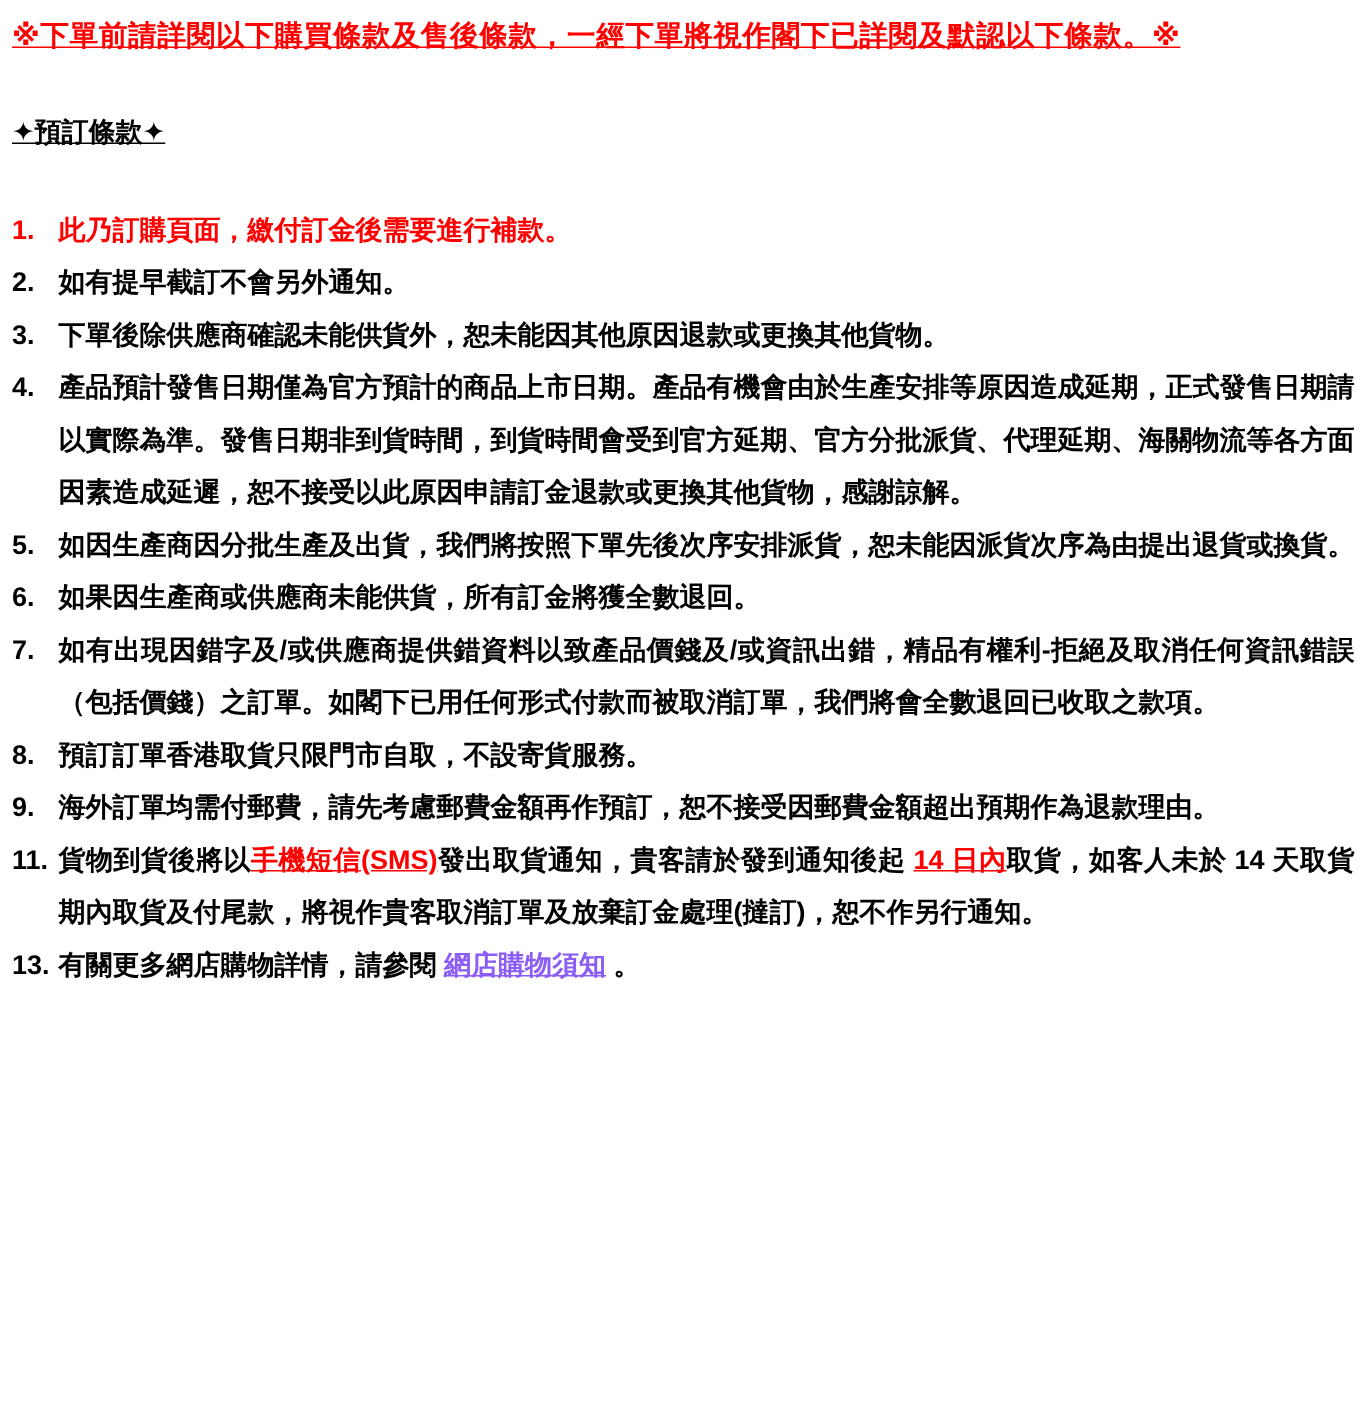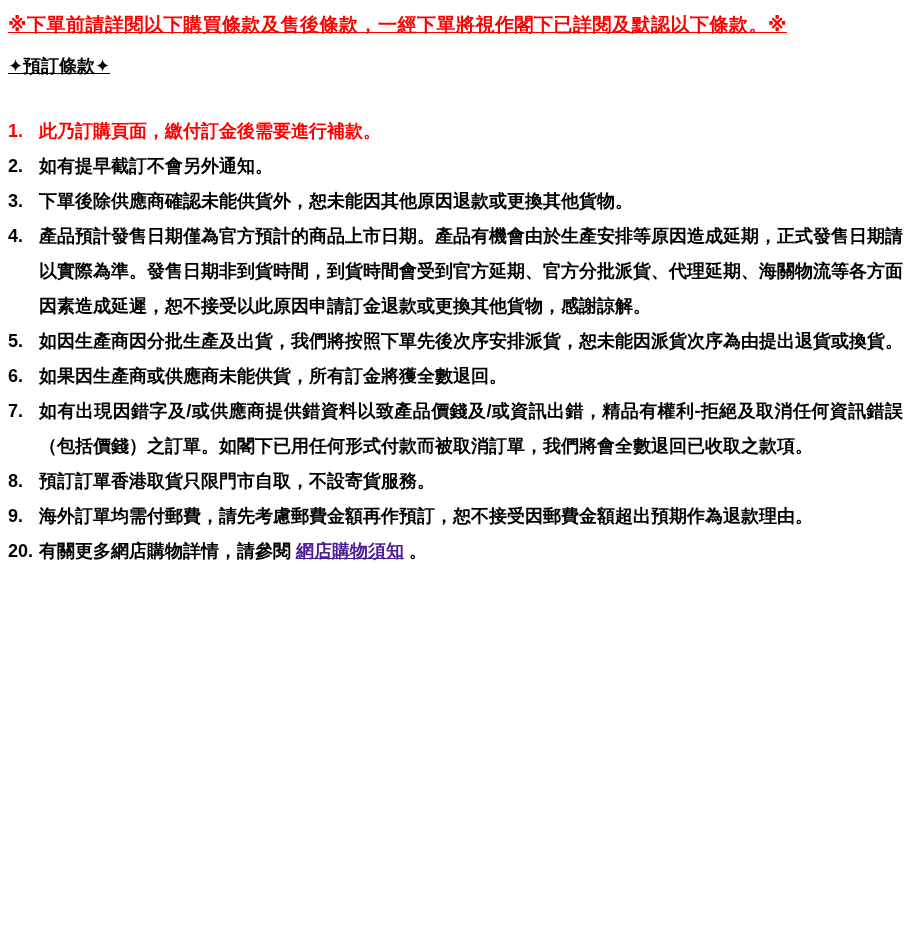--- a/index.html
+++ b/index.html
@@ -11,21 +11,21 @@
     font-weight: bold;
     color: #000000;
     padding: 12px 10px 10px 8px;
     font-size: 18px;
   }
   .title {
     color: #ff0000;
     font-size: 19px;
     line-height: 26px;
     text-decoration: underline;
-    margin-bottom: 16px;
+    margin-bottom: 38px;
     letter-spacing: 0.5px;
   }
   .section-header {
     color: #000000;
     font-size: 18px;
     line-height: 24px;
     text-decoration: underline;
     margin-bottom: 36px;
     display: inline-block;
   }
@@ -42,21 +42,21 @@
   .term .content {
     flex: 1;
     text-align: justify;
   }
   .term.red { color: #ff0000; }
   .red-underline {
     color: #ff0000;
     text-decoration: underline;
   }
   .link {
-    color: #4c1d95;
+    color: #8b5cf6;
     cursor: pointer;
   }
 </style>
 </head>
 <body>
 
 <div class="doc">
   <h1 class="title">※下單前請詳閱以下購買條款及售後條款，一經下單將視作閣下已詳閱及默認以下條款。※</h1>
 
   <h2 class="section-header">✦預訂條款✦</h2>
@@ -92,17 +92,21 @@
       </div>
       <div class="term">
         <span class="num">8.</span>
         <span class="content"><span>預訂訂單香港取貨只限門市自取，不設寄貨服務。</span></span>
       </div>
       <div class="term">
         <span class="num">9.</span>
         <span class="content"><span>海外訂單均需付郵費，請先考慮郵費金額再作預訂，恕不接受因郵費金額超出預期作為退款理由。</span></span>
       </div>
       <div class="term">
-        <span class="num">20.</span>
+        <span class="num">11.</span>
+        <span class="content"><span>貨物到貨後將以</span><span class="red-underline">手機短信(SMS)</span><span>發出取貨通知，貴客請於發到通知後起 </span><span class="red-underline">14 日內</span><span>取貨，如客人未於 14 天取貨期內取貨及付尾款，將視作貴客取消訂單及放棄訂金處理(撻訂)，恕不作另行通知。</span></span>
+      </div>
+      <div class="term">
+        <span class="num">13.</span>
         <span class="content"><span>有關更多網店購物詳情，請參閱 </span><a href="#" class="link">網店購物須知</a><span> 。</span></span>
       </div>
     </div>
 </div>
 
 </body></html>

